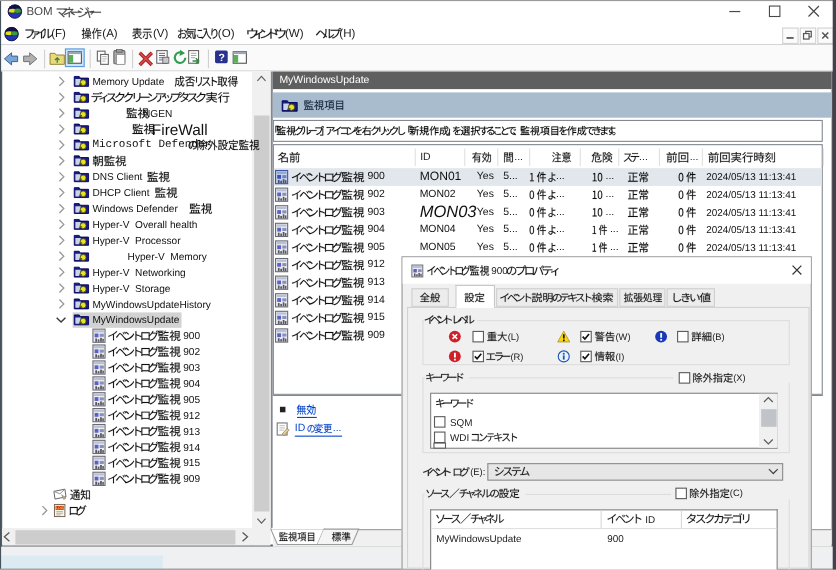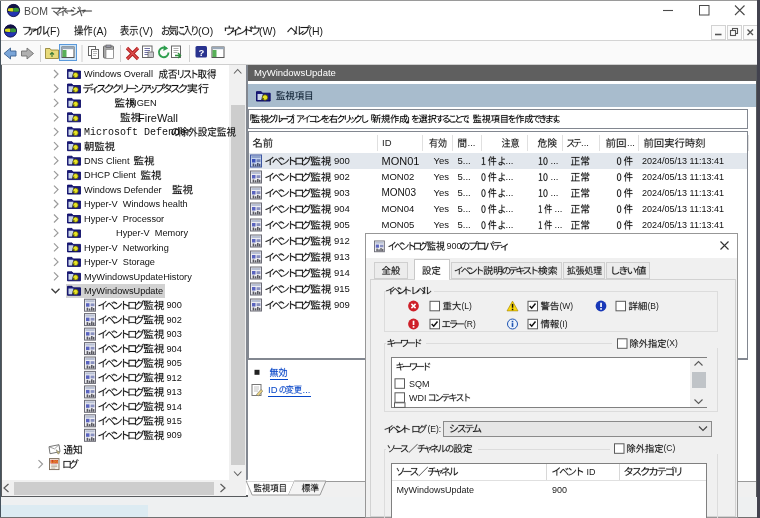--- a/index.html
+++ b/index.html
@@ -15,28 +15,28 @@
     <div style="position:absolute;left:743px;top:25px;width:14.5px;height:14.5px;background:#fbfbfb;border:1px solid #d2d2d2;box-sizing:border-box"></div>
     <div style="position:absolute;left:0px;top:40px;width:760px;height:1px;background:#d4d4d4"></div>
     <div style="position:absolute;left:0px;top:41px;width:760px;height:23px;background:#fafafa"></div>
     <div style="position:absolute;left:0px;top:64px;width:760px;height:1px;background:#cfcfcf"></div>
     <div style="position:absolute;left:59px;top:43.5px;width:17.5px;height:17.5px;background:#cde4f7;border:1px solid #5a9adc;box-sizing:border-box"></div>
     <div style="position:absolute;left:0px;top:65px;width:760px;height:432px;background:#fff"></div>
     <div style="position:absolute;left:0px;top:65px;width:2px;height:432px;background:#585b5e"></div>
     <div style="position:absolute;left:756px;top:65px;width:3px;height:431px;background:#585b5e"></div>
     <div style="position:absolute;left:0px;top:495px;width:759px;height:2px;background:#585b5e"></div>
     <div style="position:absolute;left:246px;top:65px;width:2px;height:415px;background:#828790"></div>
-    <div style="position:absolute;left:84.0px;top:67.2px;font-size:9.2px;line-height:14px;height:14px;display:flex;align-items:center;color:#101010;white-space:pre;">Windows Overall</div>
+    <div style="position:absolute;left:84.0px;top:67.2px;font-size:9.2px;line-height:14px;height:14px;display:flex;align-items:center;color:#101010;white-space:pre;">Memory Update</div>
     <div style="position:absolute;left:84.0px;top:96.1px;font-size:9.2px;line-height:14px;height:14px;display:flex;align-items:center;color:#101010;white-space:pre;margin-left:46px;">NGEN</div>
-    <div style="position:absolute;left:94px;top:110.5px;font-size:11px;line-height:14px;height:14px;display:flex;align-items:center;color:#101010;white-space:pre;margin-left:44px;">FireWall</div>
+    <div style="position:absolute;left:94px;top:110.5px;font-size:14px;line-height:14px;height:14px;display:flex;align-items:center;color:#101010;white-space:pre;margin-left:44px;">FireWall</div>
     <div style="position:absolute;left:84.0px;top:126px;font-size:10px;line-height:14px;height:14px;display:flex;align-items:center;color:#101010;white-space:pre;font-family:Liberation Mono, monospace;">Microsoft Defender </div>
     <div style="position:absolute;left:84.0px;top:153.9px;font-size:9.2px;line-height:14px;height:14px;display:flex;align-items:center;color:#101010;white-space:pre;">DNS Client</div>
     <div style="position:absolute;left:84.0px;top:168.3px;font-size:9.2px;line-height:14px;height:14px;display:flex;align-items:center;color:#101010;white-space:pre;">DHCP Client</div>
     <div style="position:absolute;left:84.0px;top:182.8px;font-size:9.2px;line-height:14px;height:14px;display:flex;align-items:center;color:#101010;white-space:pre;">Windows Defender </div>
-    <div style="position:absolute;left:84.0px;top:197.2px;font-size:9.2px;line-height:14px;height:14px;display:flex;align-items:center;color:#101010;white-space:pre;">Hyper-V  Windows health</div>
+    <div style="position:absolute;left:84.0px;top:197.2px;font-size:9.2px;line-height:14px;height:14px;display:flex;align-items:center;color:#101010;white-space:pre;">Hyper-V  Overall health</div>
     <div style="position:absolute;left:84.0px;top:211.7px;font-size:9.2px;line-height:14px;height:14px;display:flex;align-items:center;color:#101010;white-space:pre;">Hyper-V  Processor</div>
     <div style="position:absolute;left:84.0px;top:226.1px;font-size:9.2px;line-height:14px;height:14px;display:flex;align-items:center;color:#101010;white-space:pre;margin-left:32px;">Hyper-V  Memory</div>
     <div style="position:absolute;left:84.0px;top:240.6px;font-size:9.2px;line-height:14px;height:14px;display:flex;align-items:center;color:#101010;white-space:pre;">Hyper-V  Networking</div>
     <div style="position:absolute;left:84.0px;top:255.0px;font-size:9.2px;line-height:14px;height:14px;display:flex;align-items:center;color:#101010;white-space:pre;">Hyper-V  Storage</div>
     <div style="position:absolute;left:84.0px;top:269.5px;font-size:9.2px;line-height:14px;height:14px;display:flex;align-items:center;color:#101010;white-space:pre;">MyWindowsUpdateHistory</div>
     <div style="position:absolute;left:66px;top:283.75px;width:99px;height:14.5px;background:#d2d2d2"></div>
     <div style="position:absolute;left:84.0px;top:283.9px;font-size:9.2px;line-height:14px;height:14px;display:flex;align-items:center;color:#101010;white-space:pre;">MyWindowsUpdate</div>
     <div style="position:absolute;left:166.5px;top:298.4px;font-size:9.2px;line-height:14px;height:14px;display:flex;align-items:center;color:#101010;white-space:pre;">900</div>
     <div style="position:absolute;left:166.5px;top:312.8px;font-size:9.2px;line-height:14px;height:14px;display:flex;align-items:center;color:#101010;white-space:pre;">902</div>
     <div style="position:absolute;left:166.5px;top:327.3px;font-size:9.2px;line-height:14px;height:14px;display:flex;align-items:center;color:#101010;white-space:pre;">903</div>
@@ -80,21 +80,21 @@
     <div style="position:absolute;left:550.5px;top:154.0px;font-size:9.5px;line-height:14px;height:14px;display:flex;align-items:center;color:#101010;white-space:pre;">...</div>
     <div style="position:absolute;left:642.0px;top:154.3px;font-size:9px;line-height:14px;height:14px;display:flex;align-items:center;color:#101010;white-space:pre;">2024/05/13 11:13:41</div>
     <div style="position:absolute;left:334.0px;top:170.0px;font-size:9.5px;line-height:14px;height:14px;display:flex;align-items:center;color:#101010;white-space:pre;">902</div>
     <div style="position:absolute;left:381.5px;top:170.0px;font-size:9.5px;line-height:14px;height:14px;display:flex;align-items:center;color:#101010;white-space:pre;">MON02</div>
     <div style="position:absolute;left:433.5px;top:170.0px;font-size:9.5px;line-height:14px;height:14px;display:flex;align-items:center;color:#101010;white-space:pre;">Yes</div>
     <div style="position:absolute;left:457.5px;top:170.0px;font-size:9.5px;line-height:14px;height:14px;display:flex;align-items:center;color:#101010;white-space:pre;">5...</div>
     <div style="position:absolute;left:505.5px;top:170.0px;font-size:9.5px;line-height:14px;height:14px;display:flex;align-items:center;color:#101010;white-space:pre;">...</div>
     <div style="position:absolute;left:550.5px;top:170.0px;font-size:9.5px;line-height:14px;height:14px;display:flex;align-items:center;color:#101010;white-space:pre;">...</div>
     <div style="position:absolute;left:642.0px;top:170.3px;font-size:9px;line-height:14px;height:14px;display:flex;align-items:center;color:#101010;white-space:pre;">2024/05/13 11:13:41</div>
     <div style="position:absolute;left:334.0px;top:186.0px;font-size:9.5px;line-height:14px;height:14px;display:flex;align-items:center;color:#101010;white-space:pre;">903</div>
-    <div style="position:absolute;left:381.5px;top:186.0px;font-size:10px;line-height:14px;height:14px;display:flex;align-items:center;color:#101010;white-space:pre;">MON03</div>
+    <div style="position:absolute;left:381.5px;top:186.0px;font-size:15px;line-height:14px;height:14px;display:flex;align-items:center;color:#101010;white-space:pre;font-style:italic;">MON03</div>
     <div style="position:absolute;left:433.5px;top:186.0px;font-size:9.5px;line-height:14px;height:14px;display:flex;align-items:center;color:#101010;white-space:pre;">Yes</div>
     <div style="position:absolute;left:457.5px;top:186.0px;font-size:9.5px;line-height:14px;height:14px;display:flex;align-items:center;color:#101010;white-space:pre;">5...</div>
     <div style="position:absolute;left:505.5px;top:186.0px;font-size:9.5px;line-height:14px;height:14px;display:flex;align-items:center;color:#101010;white-space:pre;">...</div>
     <div style="position:absolute;left:550.5px;top:186.0px;font-size:9.5px;line-height:14px;height:14px;display:flex;align-items:center;color:#101010;white-space:pre;">...</div>
     <div style="position:absolute;left:642.0px;top:186.3px;font-size:9px;line-height:14px;height:14px;display:flex;align-items:center;color:#101010;white-space:pre;">2024/05/13 11:13:41</div>
     <div style="position:absolute;left:334.0px;top:202.0px;font-size:9.5px;line-height:14px;height:14px;display:flex;align-items:center;color:#101010;white-space:pre;">904</div>
     <div style="position:absolute;left:381.5px;top:202.0px;font-size:9.5px;line-height:14px;height:14px;display:flex;align-items:center;color:#101010;white-space:pre;">MON04</div>
     <div style="position:absolute;left:433.5px;top:202.0px;font-size:9.5px;line-height:14px;height:14px;display:flex;align-items:center;color:#101010;white-space:pre;">Yes</div>
     <div style="position:absolute;left:457.5px;top:202.0px;font-size:9.5px;line-height:14px;height:14px;display:flex;align-items:center;color:#101010;white-space:pre;">5...</div>
     <div style="position:absolute;left:505.5px;top:202.0px;font-size:9.5px;line-height:14px;height:14px;display:flex;align-items:center;color:#101010;white-space:pre;">...</div>

